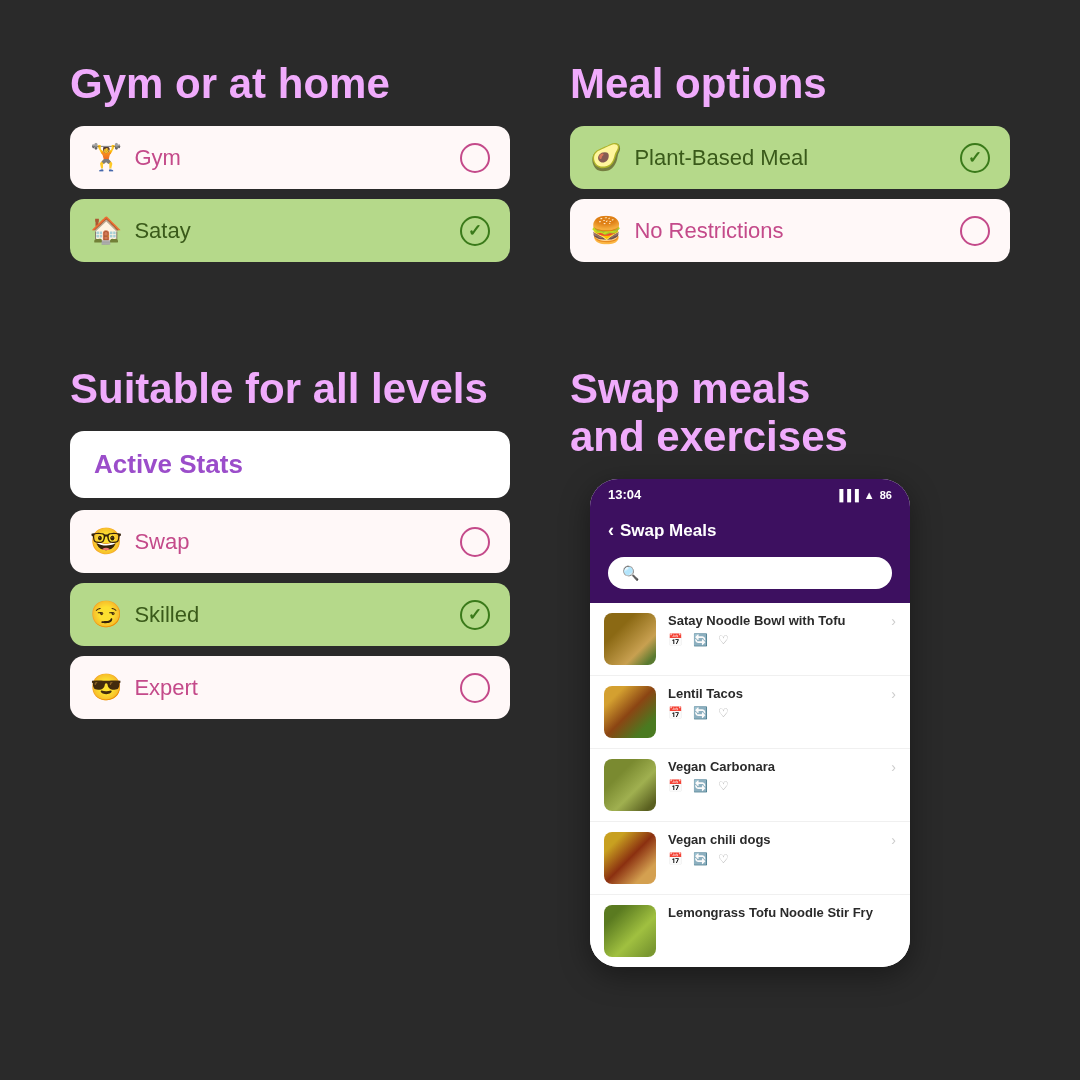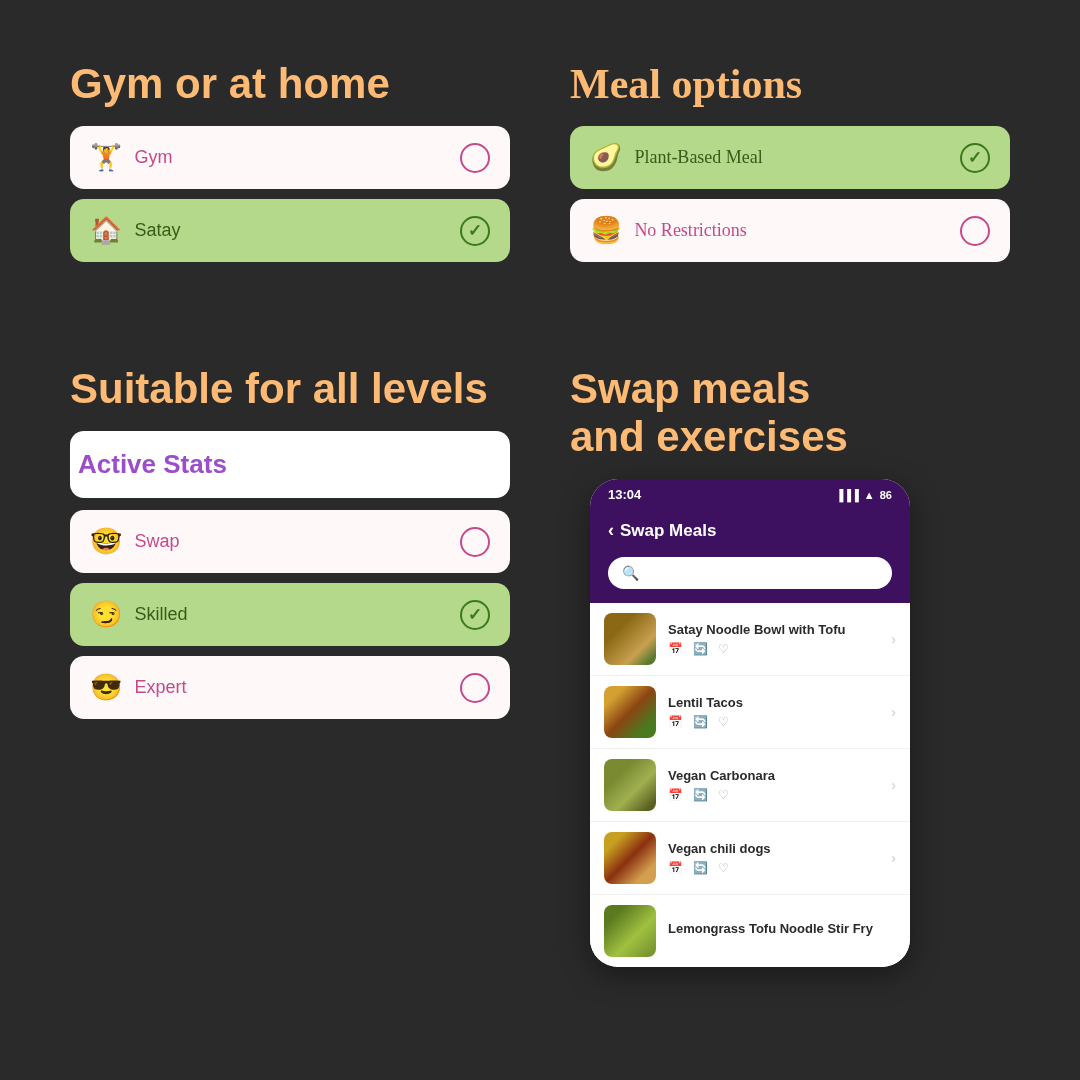--- a/index.html
+++ b/index.html
@@ -19,21 +19,21 @@
       display: grid;
       grid-template-columns: 1fr 1fr;
       grid-template-rows: auto auto;
       gap: 40px 60px;
     }
 
     
     .section-title {
       font-size: 42px;
       font-weight: 600;
-      color: #fdba74;
+      color: #f0abfc;
       margin-bottom: 18px;
       line-height: 1.15;
     }
 
     
     .option-card {
       display: flex;
       align-items: center;
       justify-content: space-between;
       padding: 16px 20px;
@@ -50,21 +50,21 @@
       display: flex;
       align-items: center;
       gap: 12px;
     }
 
     .option-emoji {
       font-size: 26px;
     }
 
     .option-label {
-      font-size: 18px;
+      font-size: 22px;
       font-weight: 500;
       color: #c44a8a;
     }
 
     .option-card.selected .option-label {
       color: #3a5a1a;
     }
 
     .radio-circle {
       width: 30px;
@@ -91,21 +91,21 @@
       content: '✓';
       color: #3a7a1a;
       font-size: 17px;
       font-weight: 700;
     }
 
     
     .active-stats-input {
       background: white;
       border-radius: 14px;
-      padding: 18px 8px;
+      padding: 18px 24px;
       margin-bottom: 12px;
       display: flex;
       align-items: center;
     }
 
     .active-stats-text {
       font-size: 26px;
       font-weight: 600;
       color: #9b4dca;
     }
@@ -178,21 +178,21 @@
       font-size: 14px;
       color: #aaa;
     }
 
     .phone-content {
       background: white;
     }
 
     .meal-row {
       display: flex;
-      align-items: center;
+      align-items: flex-start;
       padding: 10px 14px;
       border-bottom: 1px solid #f0f0f0;
       gap: 12px;
     }
 
     .meal-img-placeholder {
       width: 52px;
       height: 52px;
       border-radius: 8px;
       flex-shrink: 0;
@@ -227,21 +227,21 @@
     }
 
     .meal-chevron {
       color: #ccc;
       font-size: 14px;
     }
 
     
     .section-gym { grid-column: 1; grid-row: 1; }
     
-    .section-meal { grid-column: 2; grid-row: 1; font-family: Liberation Serif, serif; }
+    .section-meal { grid-column: 2; grid-row: 1; }
     
     .section-levels { grid-column: 1; grid-row: 2; }
     
     .section-swap { grid-column: 2; grid-row: 2; }
   </style>
 </head>
 <body>
 
 <div class="container">
 

